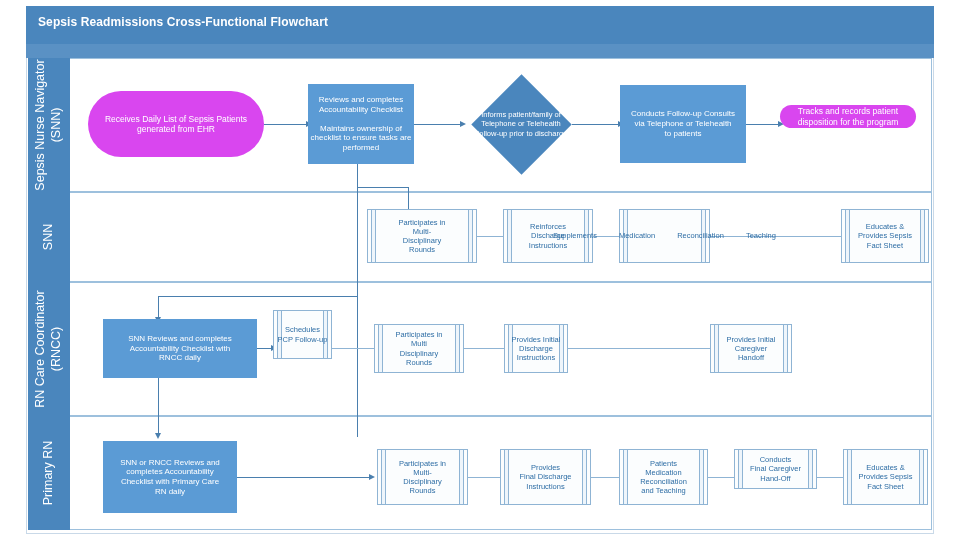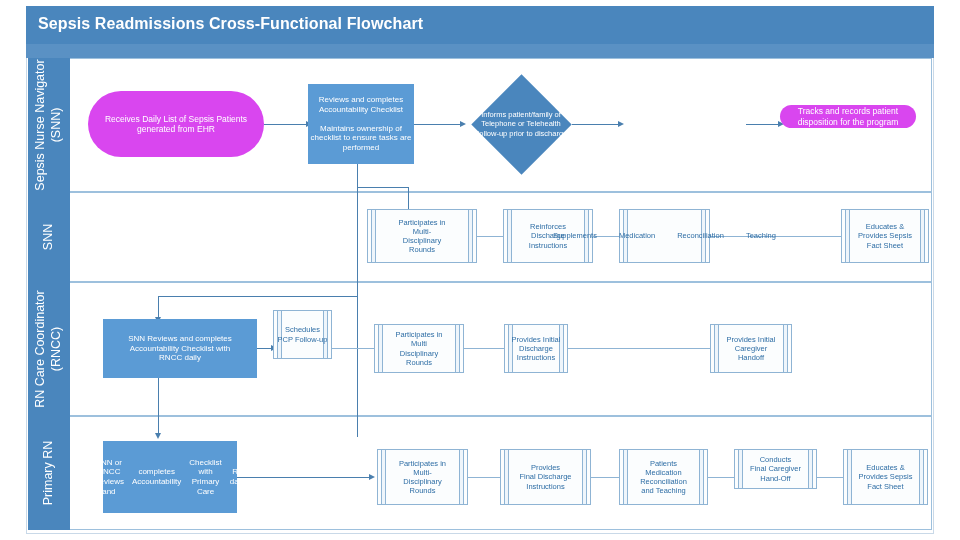--- a/index.html
+++ b/index.html
@@ -30,21 +30,21 @@
     position: absolute;
     left: 26px; top: 6px;
     width: 908px; height: 38px;
     background: #4a86bd;
     box-sizing: border-box;
   }
   .title-text {
     position: absolute;
     left: 12px; top: 9px;
     color: #ffffff;
-    font-size: 16px;
+    font-size: 12px;
     font-weight: bold;
     letter-spacing: .1px;
     white-space: nowrap;
   }
   .title-underbar {
     position: absolute;
     left: 26px; top: 44px;
     width: 908px; height: 14px;
     background: #5a91c4;
   }
@@ -293,20 +293,25 @@
 
     <div class="s-diamond-wrap" style="left:442px; top:20px; width:102px; height:92px;">
       <div class="s-diamond-shape"></div>
       <div class="s-diamond-txt">
         <span>Informs patient/family of</span><br>
         <span>Telephone or Telehealth</span><br>
         <span>Follow-up prior to discharge</span>
       </div>
     </div>
 
+    <div class="shape s-rect" style="left:592px; top:27px; width:126px; height:78px; flex-direction:column; justify-content:center;">
+      <span class="txt">Conducts Follow-up Consults</span>
+      <span class="txt">via Telephone or Telehealth</span>
+      <span class="txt">to patients</span>
+    </div>
 
     <div class="shape s-rounded" style="left:752px; top:47px; width:136px; height:23px; flex-direction:column; justify-content:center;">
       <span class="txt">Tracks and records patient</span>
       <span class="txt">disposition for the program</span>
     </div>
 
     <div class="shape s-pre" style="left:339px; top:151px; width:110px; height:54px; flex-direction:column; justify-content:center;">
       <span class="txt">Participates in</span>
       <span class="txt">Multi-</span>
       <span class="txt">Disciplinary</span>
@@ -355,21 +360,21 @@
       <span class="txt">Discharge</span>
       <span class="txt">Instructions</span>
     </div>
 
     <div class="shape s-pre" style="left:682px; top:266px; width:82px; height:49px; flex-direction:column; justify-content:center;">
       <span class="txt">Provides Initial</span>
       <span class="txt">Caregiver</span>
       <span class="txt">Handoff</span>
     </div>
 
-    <div class="shape s-rect" style="left:75px; top:383px; width:134px; height:72px; flex-direction:row; justify-content:center;">
+    <div class="shape s-rect" style="left:75px; top:383px; width:134px; height:72px; flex-direction:column; justify-content:center;">
       <span class="txt">SNN or RNCC Reviews and</span>
       <span class="txt">completes Accountability</span>
       <span class="txt">Checklist with Primary Care</span>
       <span class="txt">RN daily</span>
     </div>
 
     <div class="shape s-pre" style="left:349px; top:391px; width:91px; height:56px; flex-direction:column; justify-content:center;">
       <span class="txt">Participates in</span>
       <span class="txt">Multi-</span>
       <span class="txt">Disciplinary</span>

